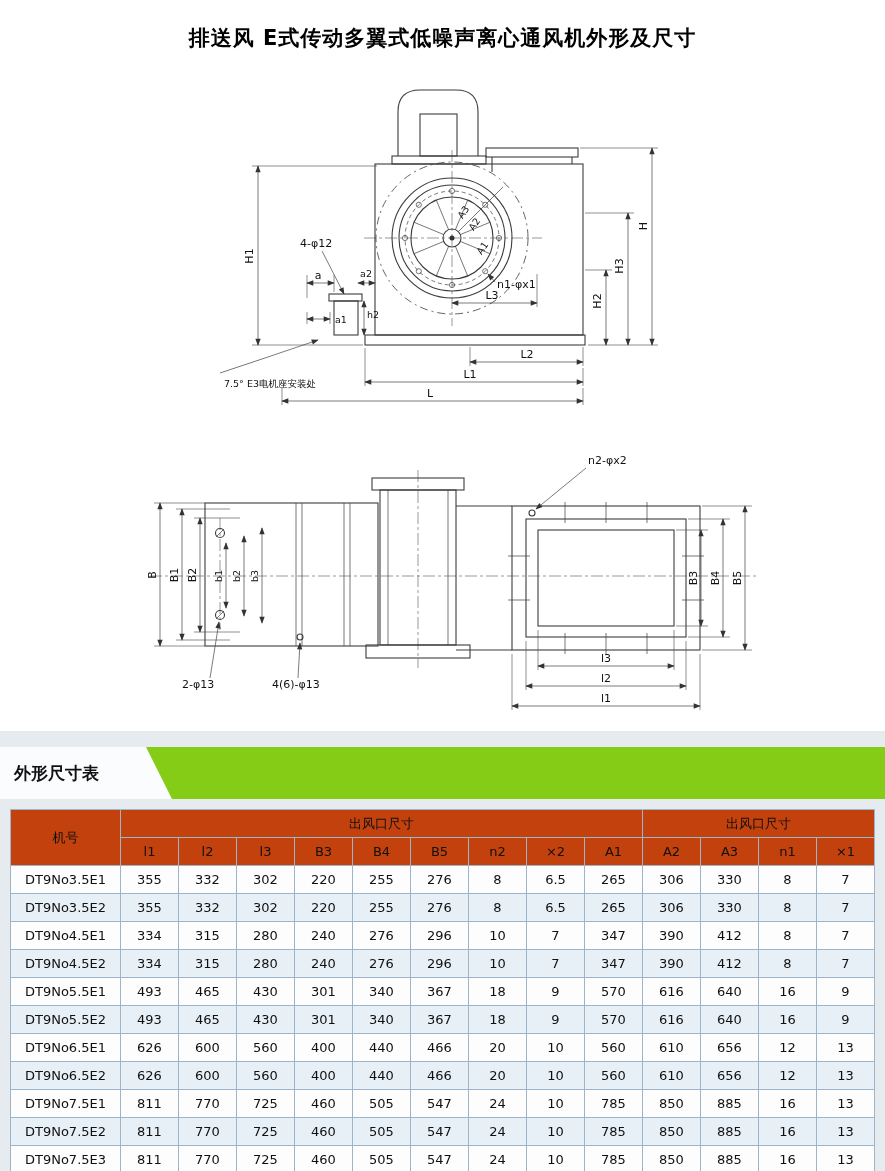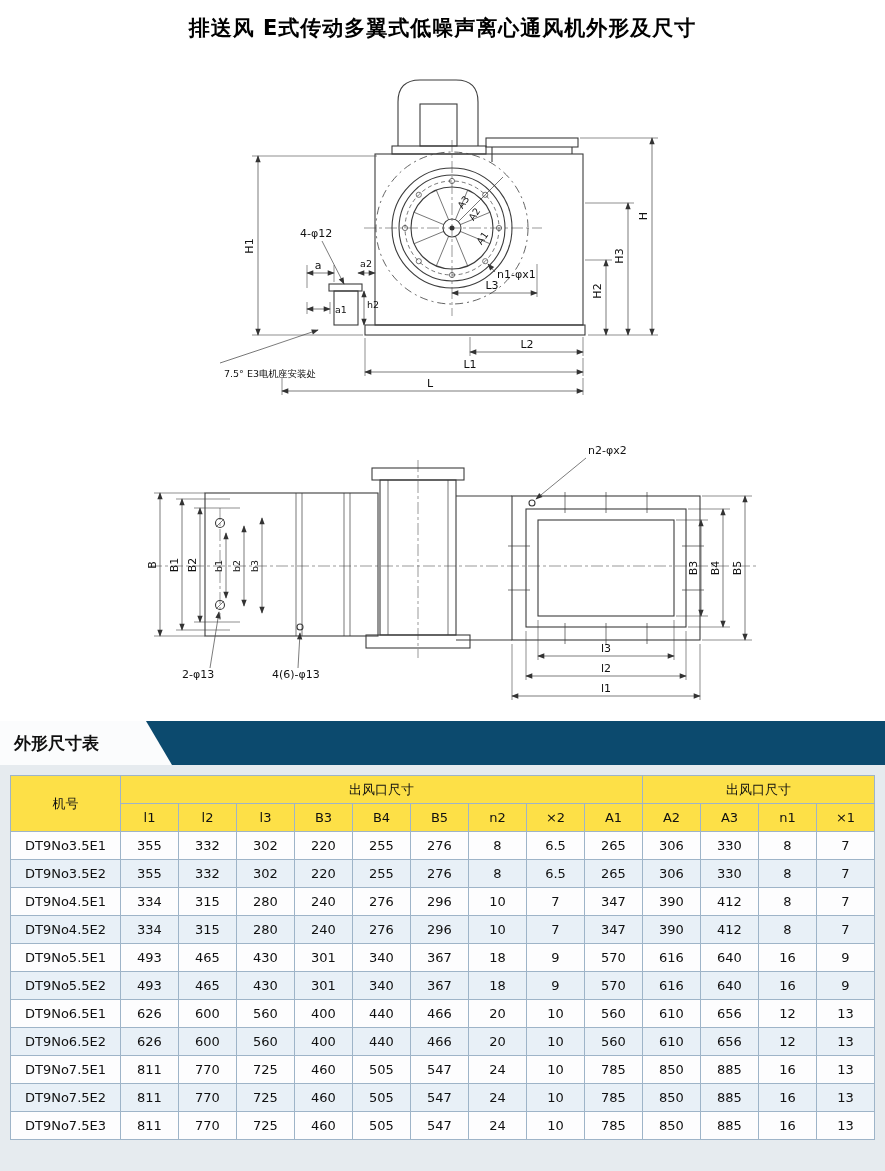--- a/index.html
+++ b/index.html
@@ -1,32 +1,32 @@
 <!DOCTYPE html>
 <html><head>
 <meta charset="utf-8">
 <style>
   * { box-sizing: border-box; margin: 0; padding: 0; }
   body { font-family: "DejaVu Sans", "Liberation Sans", sans-serif; background: #fff; }
   .page { width: 885px; height: 1171px; display: flex; flex-direction: column; background: #fff; overflow: hidden; }
   .upper { background: #ffffff; }
-  .title { text-align: center; padding-top: 14px; font-size: 21px; font-weight: bold; color: #000; letter-spacing: 1px; }
+  .title { text-align: center; padding-top: 24px; font-size: 21px; font-weight: bold; color: #000; letter-spacing: 1px; }
   svg.drawings { display: block; margin-top: 4px; }
 
   .lower { flex: 1; background: #e6ebef; }
-  .strip { height: 44px; background: #0c4a6e; position: relative; }
+  .strip { height: 52px; background: #84cc16; position: relative; margin-top: 16px; }
   .tab { position: absolute; left: 0; top: 0; bottom: 0; width: 172px; background: #fbfcfd;
          clip-path: polygon(0 0, 146px 0, 172px 100%, 0 100%);
          display: flex; align-items: center; padding-left: 14px; }
   .tab span { font-size: 17px; font-weight: bold; color: #101010; }
 
   .table-wrap { padding: 10px 10px 0 10px; }
   table { width: 100%; border-collapse: collapse; table-layout: fixed; background: #fff; font-size: 13px; color: #101010; }
   th, td { border: 1px solid #9eb4c8; text-align: center; vertical-align: middle; height: 28px; padding: 2px 1px; font-weight: normal; }
-  thead th { background: #fde047; }
+  thead th { background: #c2410c; }
   tbody tr:nth-child(odd) td { background: #fdfdfe; }
   tbody tr:nth-child(even) td { background: #e8f0f7; }
   col.model-col { width: 110px; }
 
   
   .ln   { stroke: #3c3c3c; stroke-width: 1.1; fill: none; }
   .thin { stroke: #3c3c3c; stroke-width: 0.7; fill: none; }
   .dash { stroke: #3c3c3c; stroke-width: 0.8; fill: none; stroke-dasharray: 8 4 2 4; }
   .cl   { stroke: #555;    stroke-width: 0.6; fill: none; stroke-dasharray: 12 3 3 3; }
   .ext  { stroke: #444;    stroke-width: 0.6; fill: none; }

